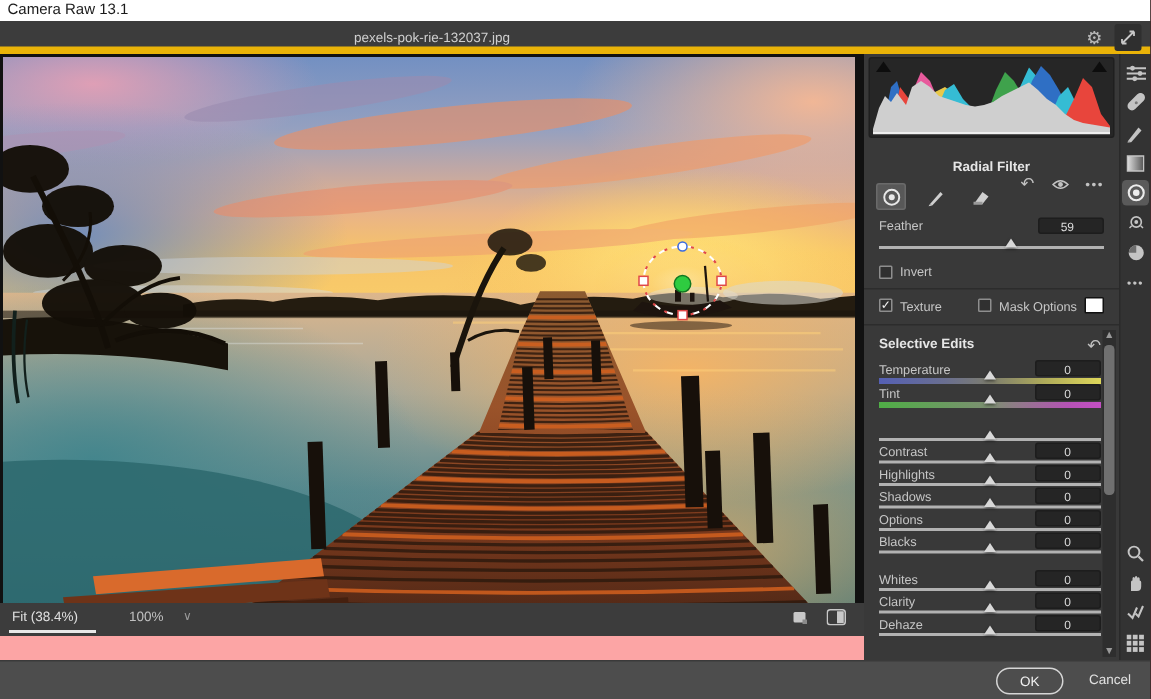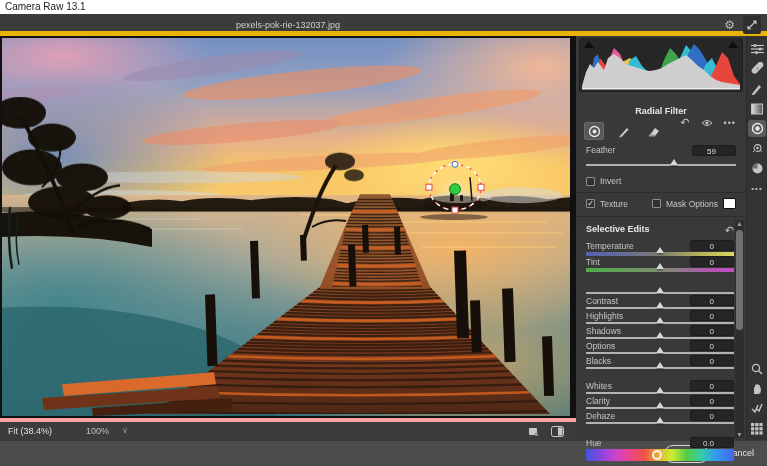--- a/index.html
+++ b/index.html
@@ -18,21 +18,21 @@
               color:#cfcfcf; font-size:9px; }
   .filebar-icons { position:absolute; right:6px; top:0; height:22px; display:flex; align-items:center; gap:8px; }
   .gear { color:#b8b8b8; font-size:12px; line-height:22px; }
   .fsbox { width:18px; height:18px; background:#2f2f2f; border-radius:2px; display:flex; align-items:center; justify-content:center; }
 
   
   .canvas { position:absolute; left:0; top:36px; width:576px; height:382px; background:#111; }
   .photo { position:absolute; left:2px; top:2px; width:568px; height:378px; display:block; }
 
   
-  .zoombar { position:absolute; left:0; top:402px; width:576px; height:22px; background:#3c3c3c;margin-top:20px; }
+  .zoombar { position:absolute; left:0; top:402px; width:576px; height:22px; background:#3c3c3c; }
   .fitlbl { position:absolute; left:8px; top:4px; color:#e0e0e0; font-size:9px; }
   .fit-underline { position:absolute; left:6px; top:18px; width:58px; height:2px; background:#e8e8e8; }
   .zoomlvl { position:absolute; left:86px; top:4px; color:#c0c0c0; font-size:9px; }
   .zoom-chev { position:absolute; left:122px; top:4px; color:#9a9a9a; font-size:8px; }
   .viewicons { position:absolute; right:12px; top:4px; display:flex; gap:12px; align-items:center; }
 
   
   .footer { position:absolute; left:0; top:440px; width:767px; height:26px; background:#4d4d4d;
             border-top:1px solid #3a3a3a; }
   .ok-btn { position:absolute; right:58px; top:4px; border:1px solid #d6d6d6; border-radius:10px;
@@ -550,29 +550,20 @@
   </div>
           <div class="srow">
     <div class="srow-top">
       <span class="lbl">Dehaze</span>
       <span class="valbox">0</span>
     </div>
     <div class="track t-plain">
       <span class="tri-thumb" style="left: calc(50% - 4px);"></span>
     </div>
   </div>
-          <div class="srow gap3 hue-row">
-    <div class="srow-top">
-      <span class="lbl">Hue</span>
-      <span class="valbox">0.0</span>
-    </div>
-    <div class="track t-hue">
-      <span class="ring-thumb" style="left: calc(48% - 5px);"></span>
-    </div>
-  </div>
         </div>
 
     </div>
 
     <div class="scrollbar">
       <span class="sb-arrow" style="top:0">▲</span>
       <span class="sb-thumb"></span>
       <span class="sb-arrow" style="bottom:0">▼</span>
     </div>
   </div>

